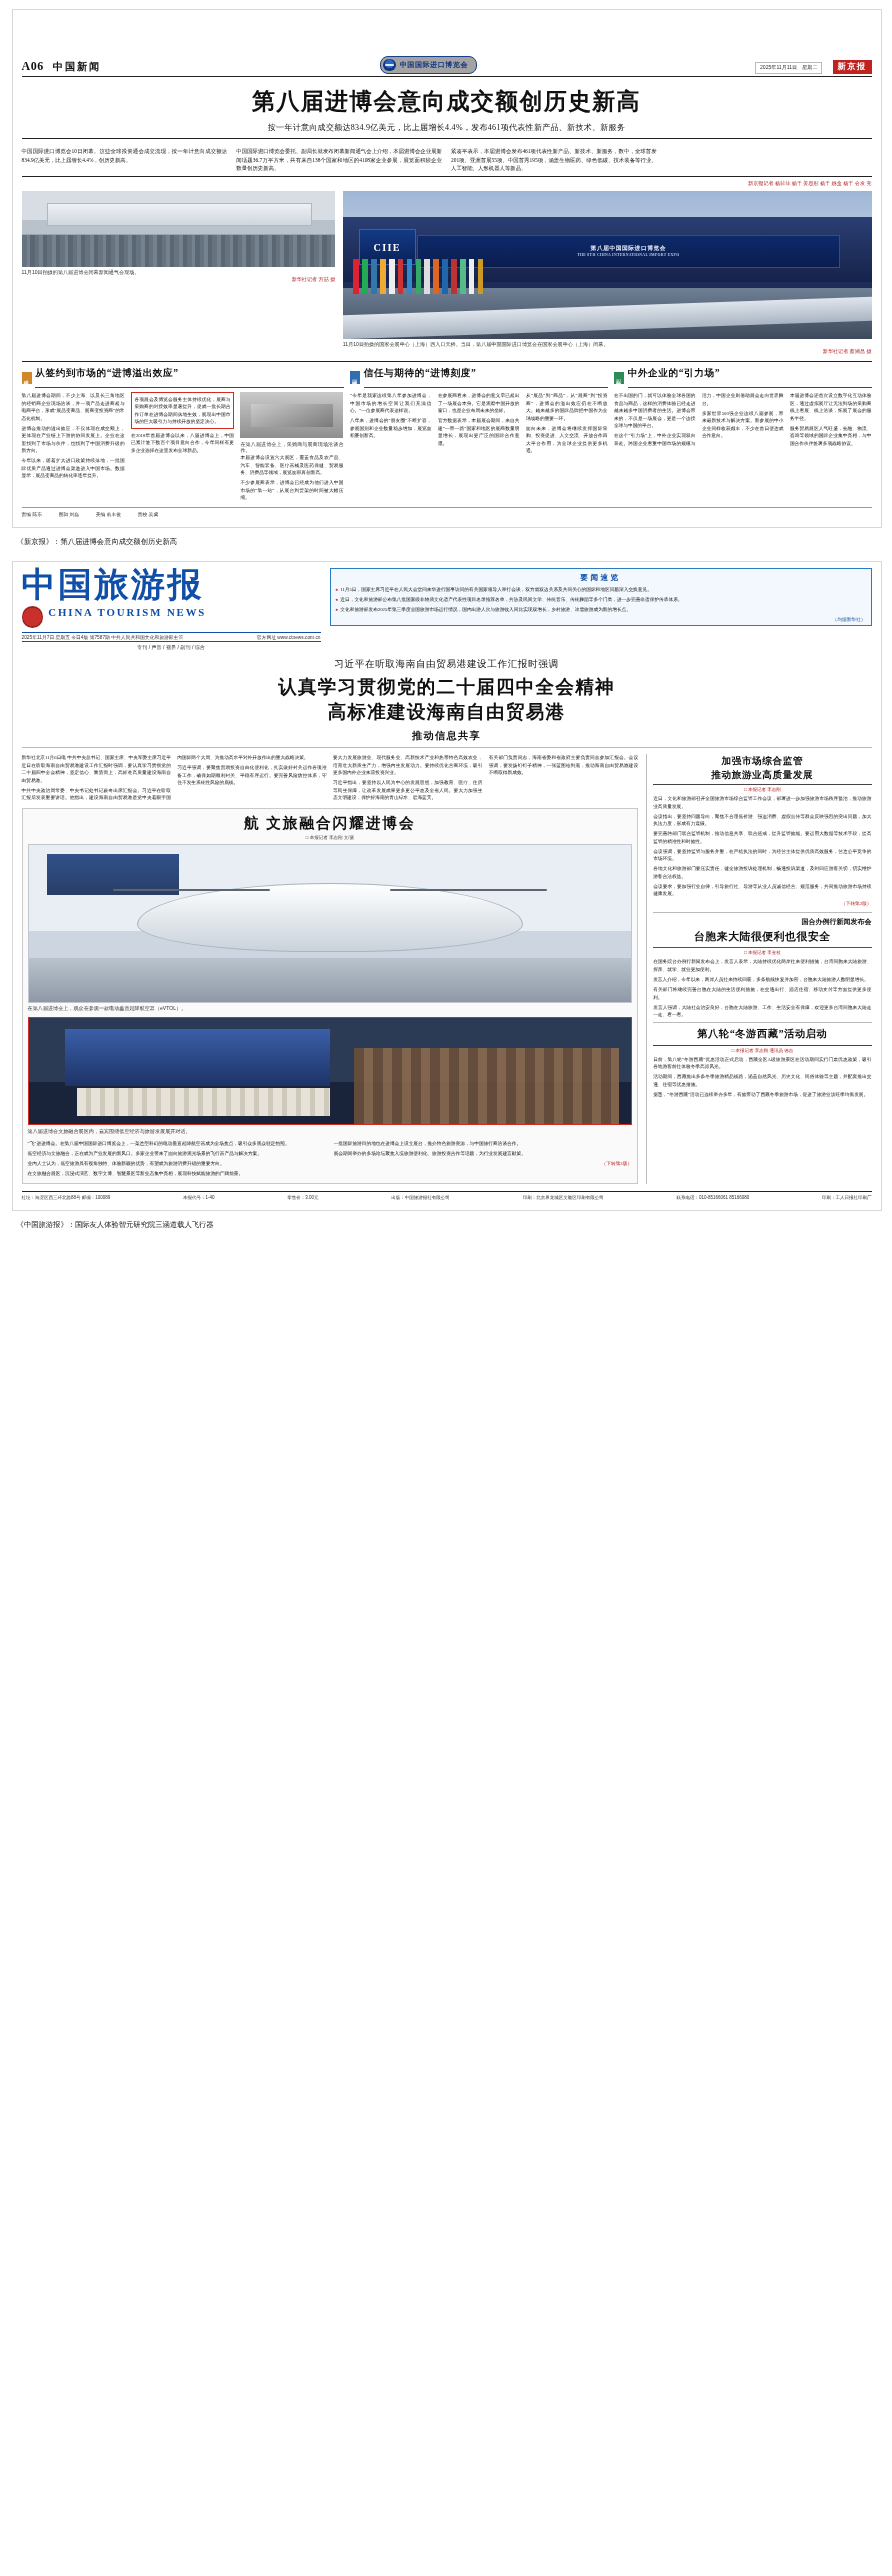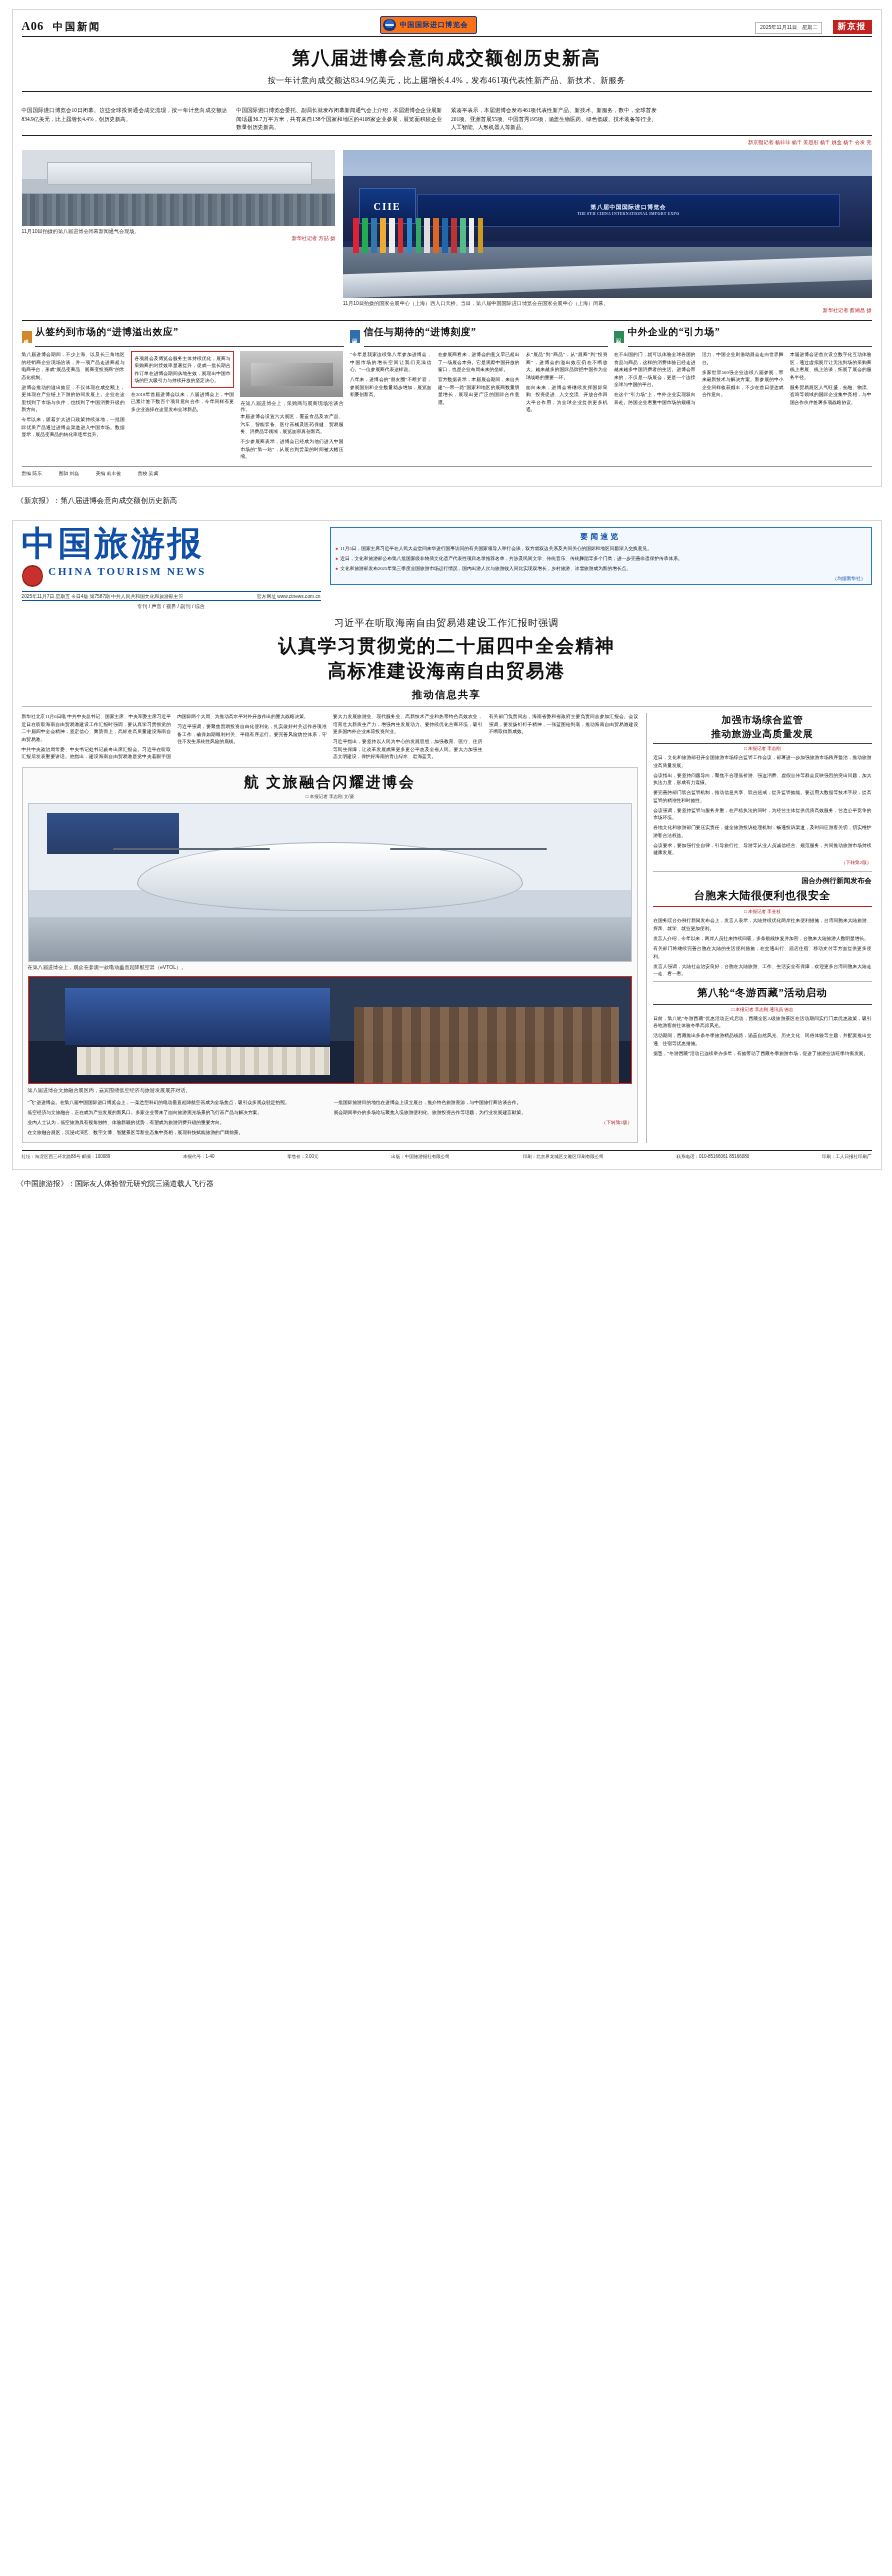--- a/index.html
+++ b/index.html
@@ -35,47 +35,47 @@
     font-weight:bold; font-size:12px; letter-spacing:0.6px;
   }
   .p1-section {
     font-size:10.2px; font-weight:bold; letter-spacing:1.9px; margin-left:2.5px;
   }
   .p1-masthead-mid {
     flex:1; display:flex; justify-content:center; align-items:center; gap:5.1px;
   }
   .ciie-badge {
     display:flex; align-items:center; gap:3.8px;
-    border:0.6px solid #1a3f8f; border-radius:2px;
-    padding:1.3px 7.6px 1.3px 2.5px; background:#f97316;
+    border:0.6px solid #1a3f8f; border-radius:8px;
+    padding:1.3px 7.6px 1.3px 2.5px; background:#a3a3a3;margin-top:40px;
   }
   .ciie-circle {
     width:12.7px;height:12.7px;border-radius:50%;
     background:radial-gradient(circle at 50% 40%, #2a67c4 0 45%, #13357f 46% 100%);
     position:relative;
   }
   .ciie-circle:after{
     content:""; position:absolute; left:1.9px; top:5.1px; width:9px;height:2.5px;
     background:#fff; border-radius:1.3px; opacity:.85;
   }
   .ciie-text { font-size:7px; font-weight:bold; color:#13357f; letter-spacing:0.6px; }
   .p1-date {
     font-family:"Liberation Sans", sans-serif; font-size:5.1px; color:#333;
     border:0.6px solid #bbb; padding:1.3px 3.8px; margin-right:3.8px;
   }
   .p1-brand {
     background:#c0221f; color:#fff; font-weight:bold; font-size:8.3px;
     padding:1.3px 5.1px; letter-spacing:1.3px;
   }
   .p1-headline {
-    text-align:center; font-size:18px; font-weight:bold; letter-spacing:1.3px;
+    text-align:center; font-size:23px; font-weight:bold; letter-spacing:1.3px;
     margin:9px 0 5.1px 0; font-family:"Liberation Serif", serif;
   }
   .p1-subhead {
-    text-align:center; font-size:8px; letter-spacing:0.3px; margin-bottom:14px;
+    text-align:center; font-size:8px; letter-spacing:0.3px; margin-bottom:8px;
     border-bottom:0.6px solid #222; padding-bottom:5.1px;
   }
   .p1-lead-cols {
     column-count:4; column-gap:9px; font-size:5.4px; line-height:1.55;
     text-align:justify; border-bottom:0.6px solid #222; padding-bottom:3.8px;
   }
   .p1-lead-cols p { margin:0 0 2.5px 0; }
   .p1-lead-sign {
     text-align:right; font-size:5.1px; color:#b01c20; margin:2.5px 0 3.8px 0;
     font-family:"Liberation Sans", sans-serif;

